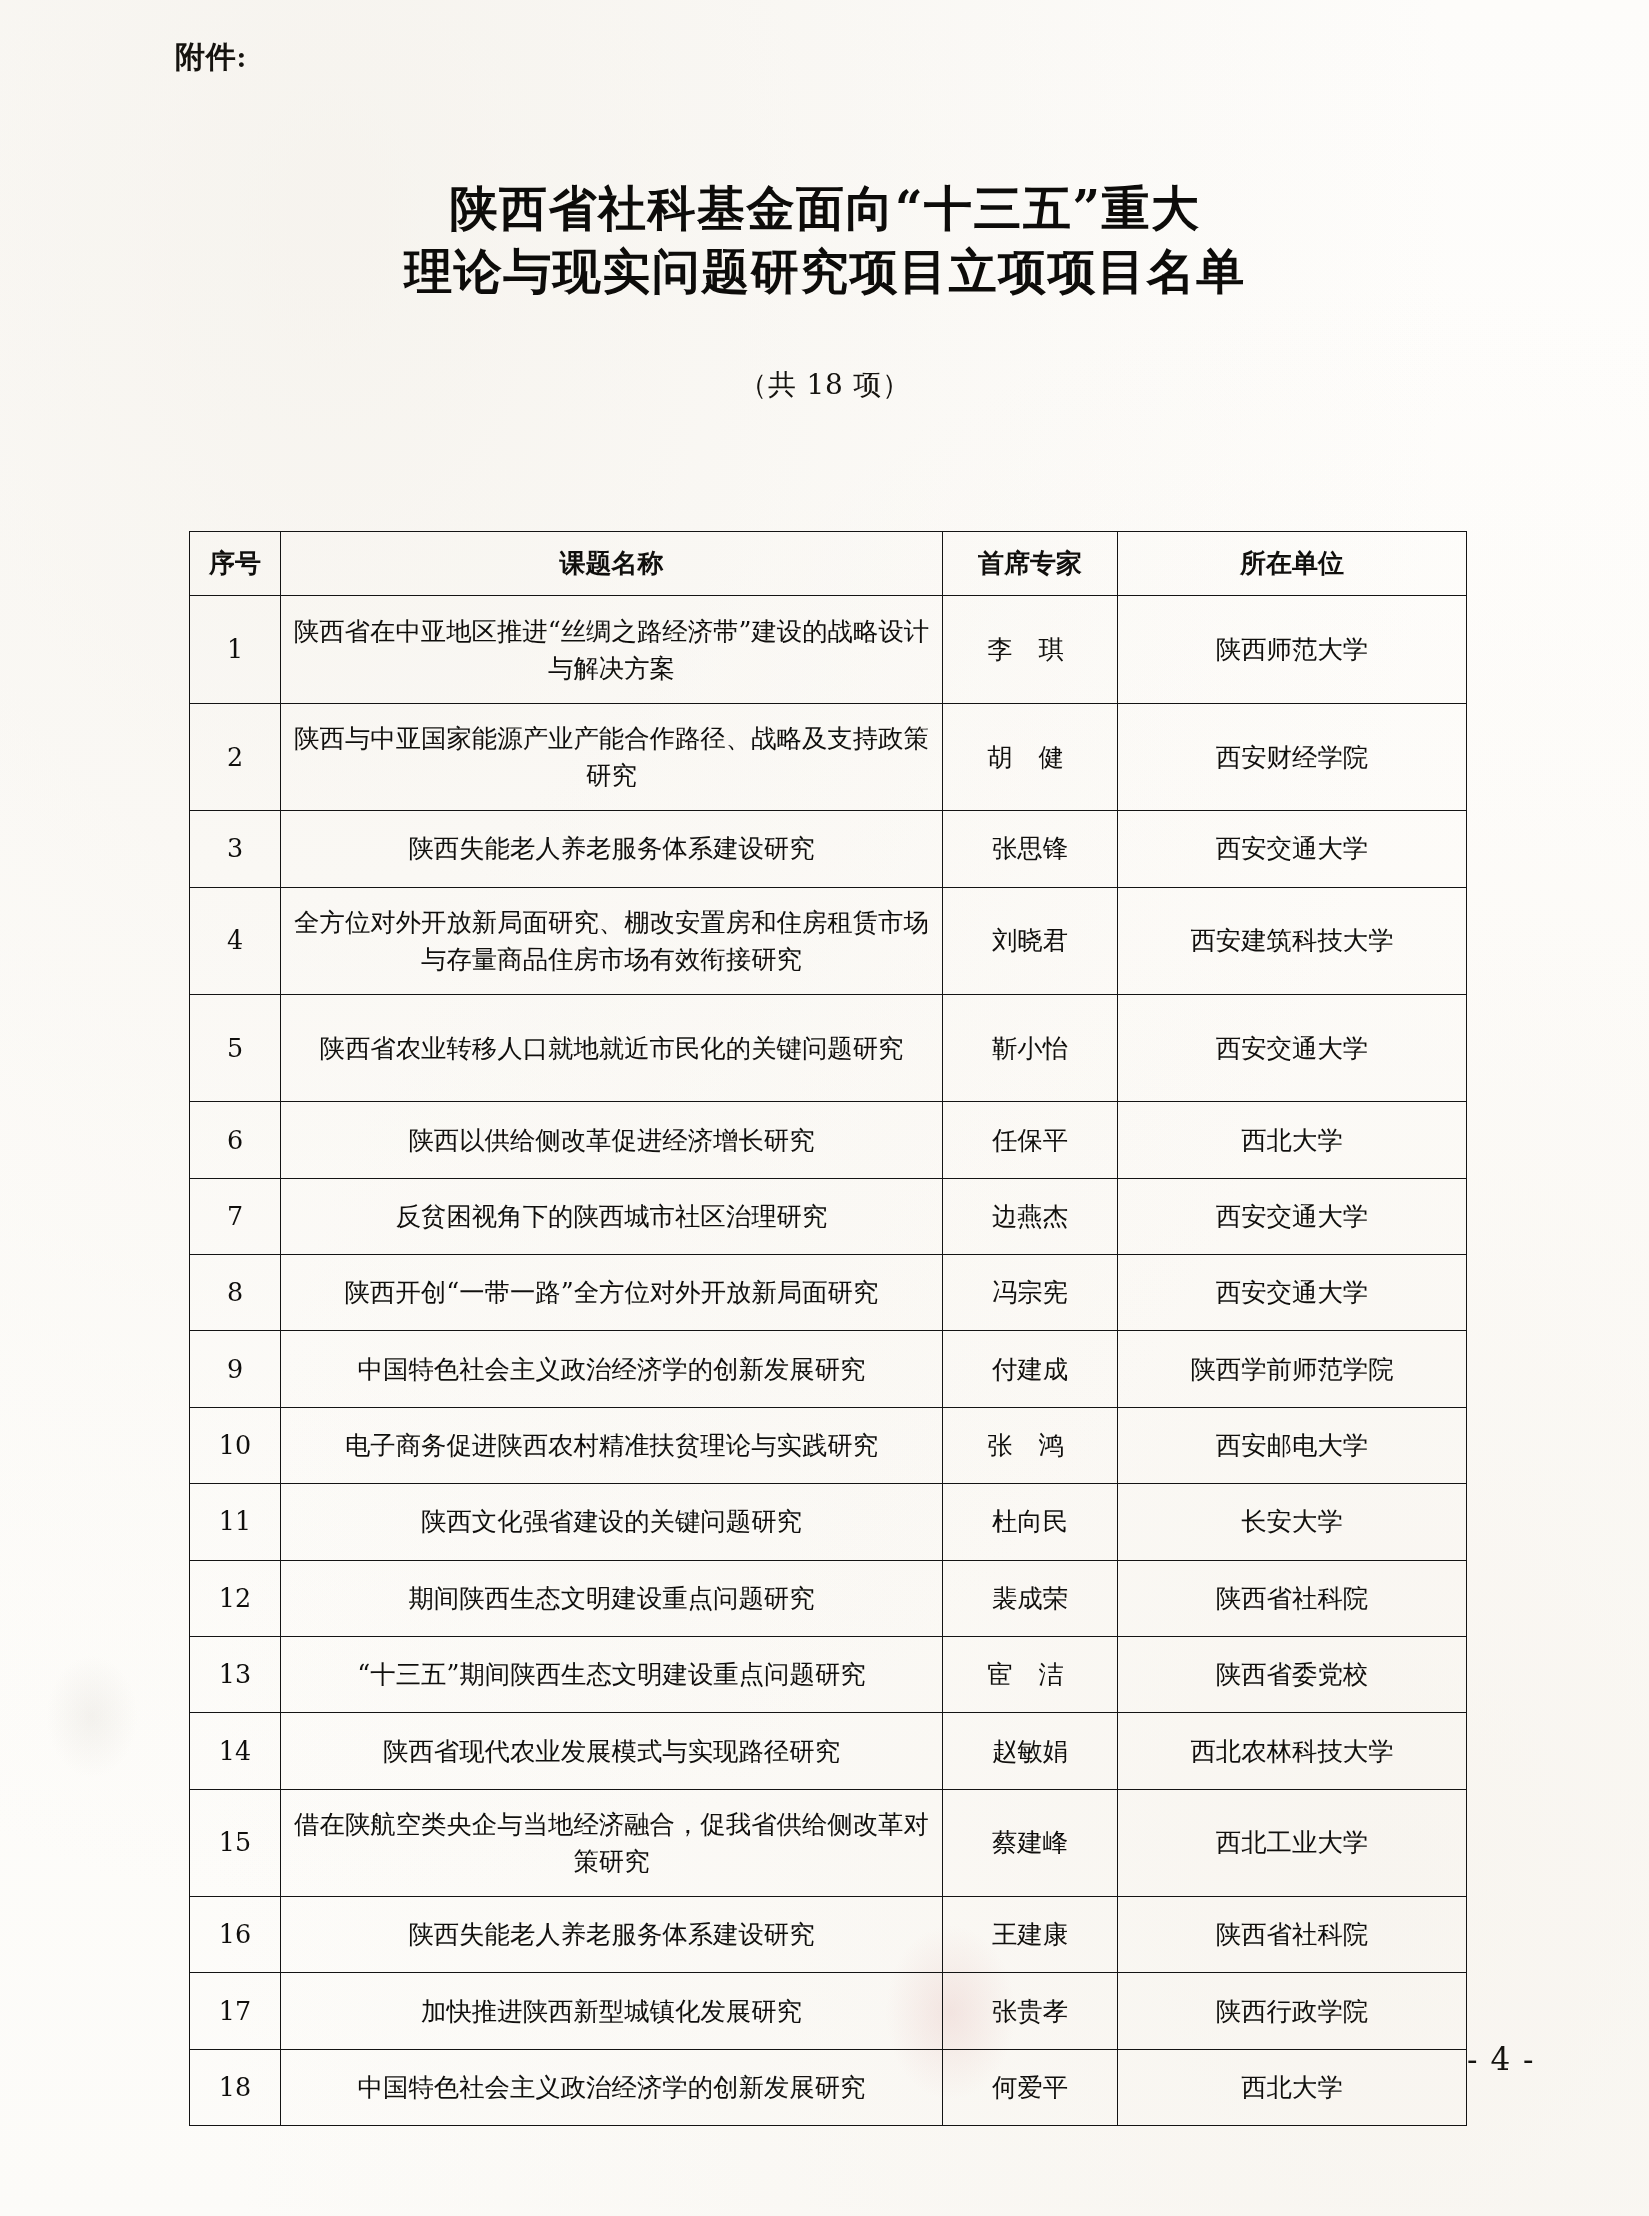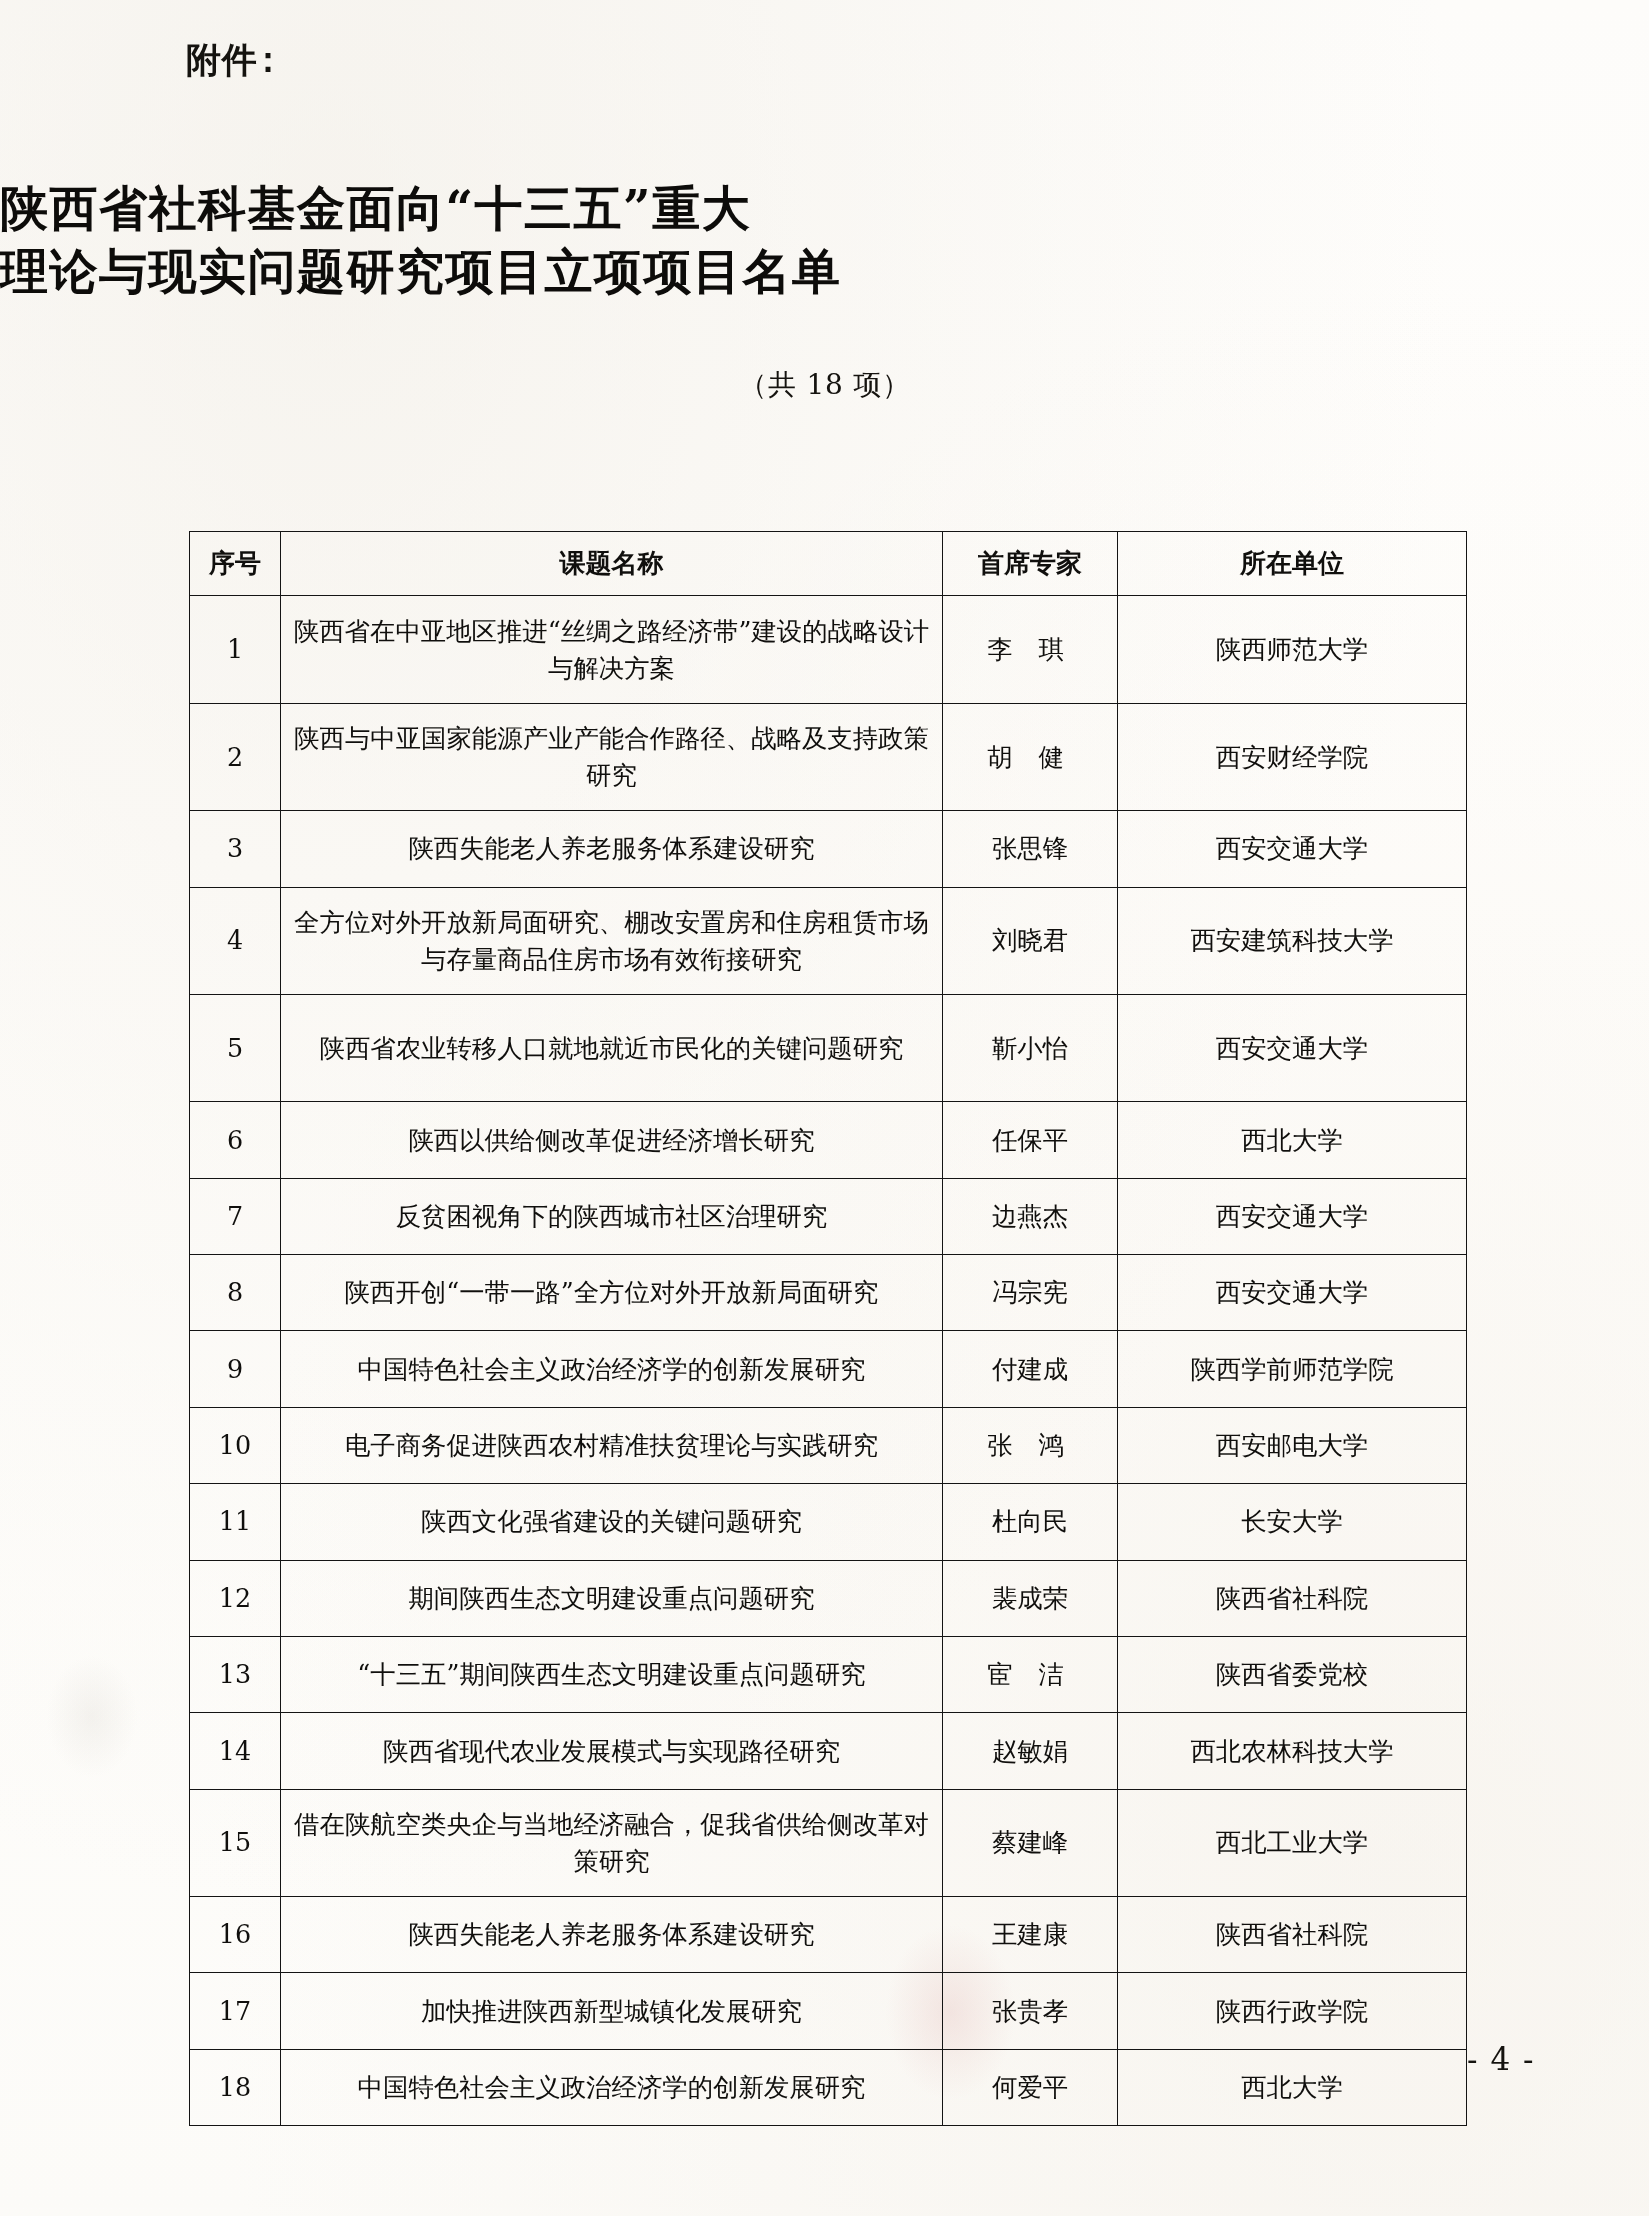--- a/index.html
+++ b/index.html
@@ -38,35 +38,35 @@
     background: radial-gradient(ellipse at center, rgba(200,195,185,0.18) 0%, rgba(255,255,255,0) 70%);
     pointer-events: none;
   }
   .content {
     position: absolute;
     inset: 0;
   }
 
   .attachment-label {
     position: absolute;
-    left: 186px;
+    left: 175px;
     top: 37px;
-    font-family: Liberation Mono, monospace;
-    font-size: 35px;
+    font-family: Liberation Serif, serif;
+    font-size: 30px;
     font-weight: 700;
     letter-spacing: 0.8px;
     color: #15130f;
   }
 
   .doc-title {
     position: absolute;
     left: 0;
     right: 0;
     top: 177px;
-    text-align: left;
+    text-align: center;
     font-family: "DejaVu Serif", "Liberation Serif", serif;
     font-weight: 700;
     font-size: 48px;
     line-height: 1.32;
     color: #0d0c0a;
     letter-spacing: 1.5px;
   }
   .doc-title .line {
     display: block;
   }

